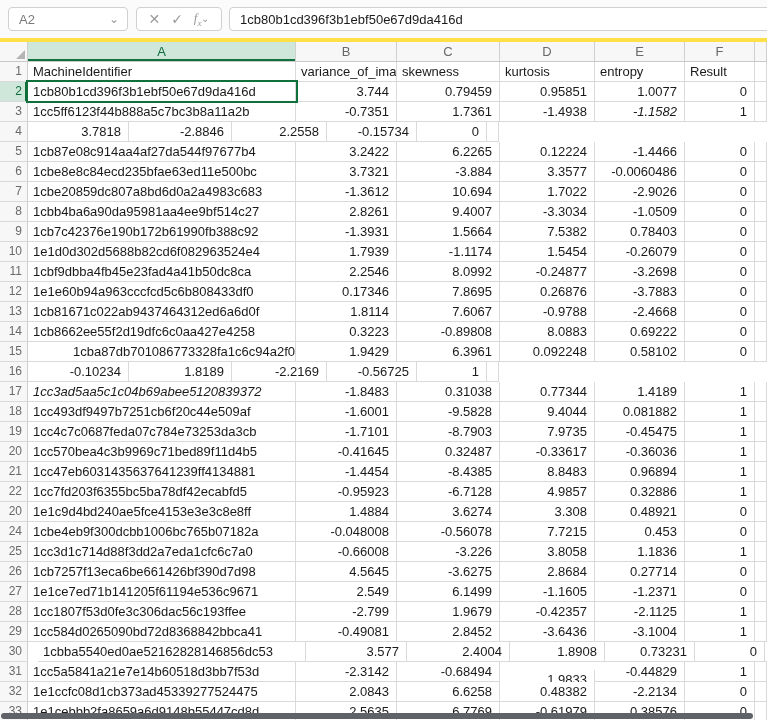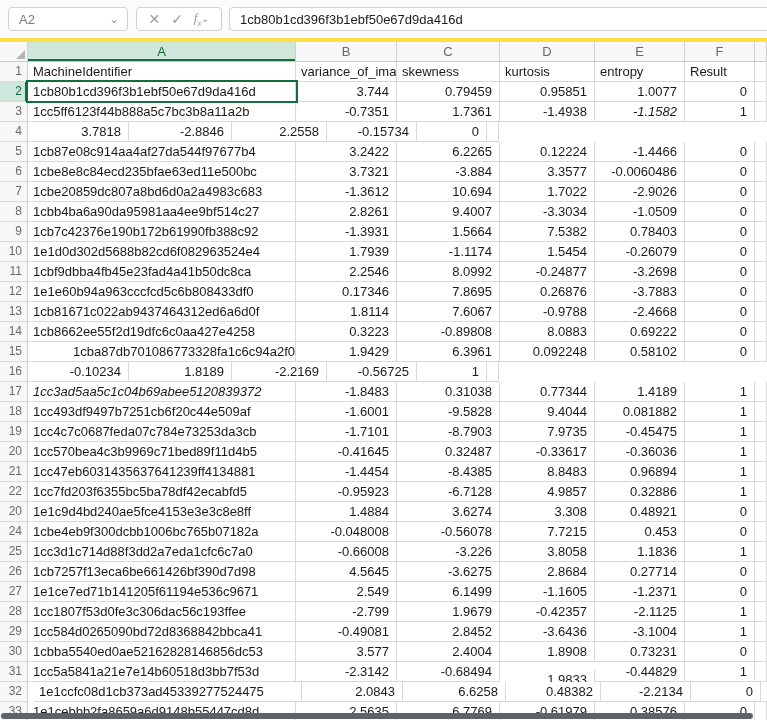--- a/index.html
+++ b/index.html
@@ -377,41 +377,41 @@
         <div class="gcell txt" style="width: 268px; flex: 0 0 auto;">1cc584d0265090bd72d8368842bbca41</div>
         <div class="gcell num" style="width: 101px; flex: 0 0 auto;">-0.49081</div>
         <div class="gcell num" style="width: 103px; flex: 0 0 auto;">2.8452</div>
         <div class="gcell num" style="width: 95px; flex: 0 0 auto;">-3.6436</div>
         <div class="gcell num" style="width: 90px; flex: 0 0 auto;">-3.1004</div>
         <div class="gcell num" style="width: 70px; flex: 0 0 auto;">1</div>
         <div class="gcell" style="width: 12px; flex: 0 0 auto;"></div>
       </div>
       <div class="grow">
         <div class="rhdr">30</div>
-        <div class="gcell txt" style="width: 268px; flex: 0 0 auto;">1cbba5540ed0ae52162828146856dc53</div>
+        <div class="gcell txt" style="width: 268px; flex: 0 0 auto; margin-left: 10px;">1cbba5540ed0ae52162828146856dc53</div>
         <div class="gcell num" style="width: 101px; flex: 0 0 auto;">3.577</div>
         <div class="gcell num" style="width: 103px; flex: 0 0 auto;">2.4004</div>
         <div class="gcell num" style="width: 95px; flex: 0 0 auto;">1.8908</div>
         <div class="gcell num" style="width: 90px; flex: 0 0 auto;">0.73231</div>
         <div class="gcell num" style="width: 70px; flex: 0 0 auto;">0</div>
         <div class="gcell" style="width: 12px; flex: 0 0 auto;"></div>
       </div>
       <div class="grow">
         <div class="rhdr">31</div>
         <div class="gcell txt" style="width: 268px; flex: 0 0 auto;">1cc5a5841a21e7e14b60518d3bb7f53d</div>
         <div class="gcell num" style="width: 101px; flex: 0 0 auto;">-2.3142</div>
         <div class="gcell num" style="width: 103px; flex: 0 0 auto;">-0.68494</div>
         <div class="gcell num" style="width: 95px; flex: 0 0 auto; margin-top: 8px;">1.9833</div>
         <div class="gcell num" style="width: 90px; flex: 0 0 auto;">-0.44829</div>
         <div class="gcell num" style="width: 70px; flex: 0 0 auto;">1</div>
         <div class="gcell" style="width: 12px; flex: 0 0 auto;"></div>
       </div>
       <div class="grow">
         <div class="rhdr">32</div>
-        <div class="gcell txt" style="width: 268px; flex: 0 0 auto; margin-left: 6px;">1e1ccfc08d1cb373ad45339277524475</div>
+        <div class="gcell txt" style="width: 268px; flex: 0 0 auto;">1e1ccfc08d1cb373ad45339277524475</div>
         <div class="gcell num" style="width: 101px; flex: 0 0 auto;">2.0843</div>
         <div class="gcell num" style="width: 103px; flex: 0 0 auto;">6.6258</div>
         <div class="gcell num" style="width: 95px; flex: 0 0 auto;">0.48382</div>
         <div class="gcell num" style="width: 90px; flex: 0 0 auto;">-2.2134</div>
         <div class="gcell num" style="width: 70px; flex: 0 0 auto;">0</div>
         <div class="gcell" style="width: 12px; flex: 0 0 auto;"></div>
       </div>
       <div class="grow">
         <div class="rhdr">33</div>
         <div class="gcell txt" style="width: 268px; flex: 0 0 auto;">1e1cebbb2fa8659a6d9148b55447cd8d</div>

